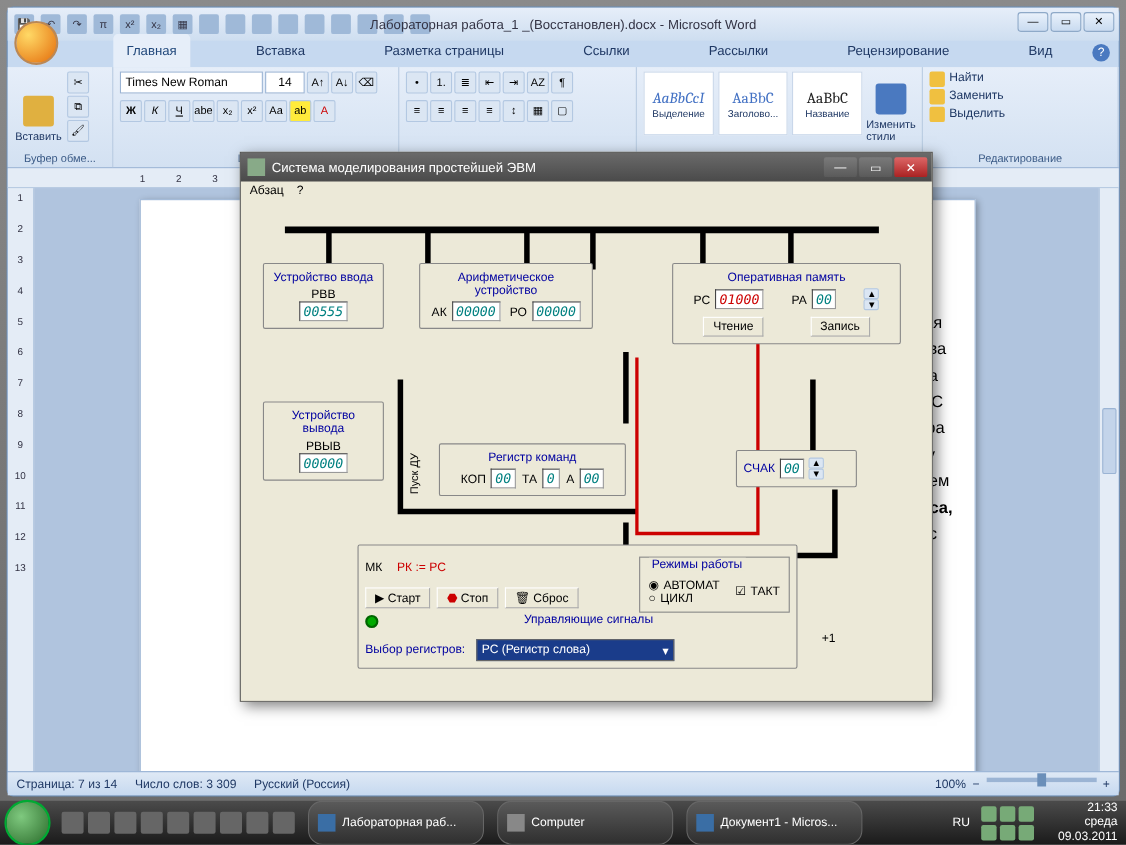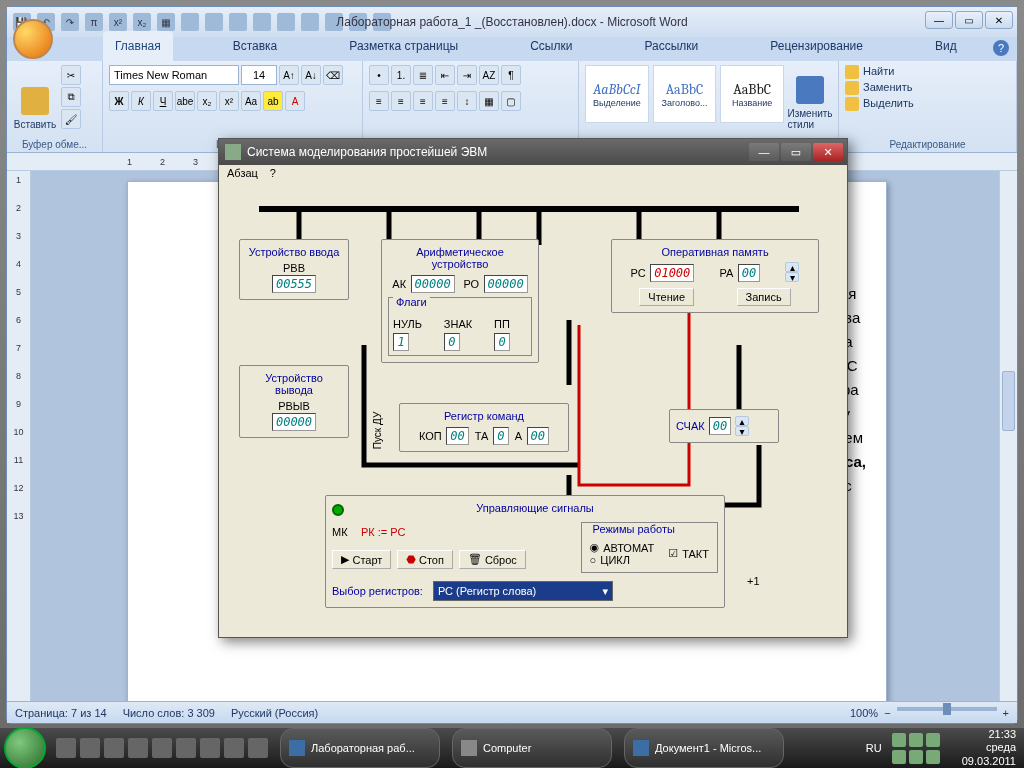--- a/index.html
+++ b/index.html
@@ -359,28 +359,20 @@
         <span class="reg-val">00000</span>
       </div>
     </div>
 
     <div class="box" style="left:162px;top:54px;width:158px">
       <div class="box-title">Арифметическое устройство</div>
       <div style="display:flex;justify-content:space-around">
         <span><span class="reg-label">АК</span> <span class="reg-val">00000</span></span>
         <span><span class="reg-label">РО</span> <span class="reg-val">00000</span></span>
       </div>
-      <div class="subbox">
-        <span class="subbox-title">Флаги</span>
-        <div style="display:flex;gap:6px;justify-content:center;margin-top:-6px">
-          <span><span class="reg-label">НУЛЬ</span> <span class="reg-val" style="min-width:16px">1</span></span>
-          <span><span class="reg-label">ЗНАК</span> <span class="reg-val" style="min-width:16px">0</span></span>
-          <span><span class="reg-label">ПП</span> <span class="reg-val" style="min-width:16px">0</span></span>
-        </div>
-      </div>
     </div>
 
     <div class="box" style="left:392px;top:54px;width:208px">
       <div class="box-title">Оперативная память</div>
       <div style="display:flex;justify-content:space-around;align-items:center">
         <span><span class="reg-label">РС</span> <span class="reg-val red">01000</span></span>
         <span><span class="reg-label">РА</span> <span class="reg-val" style="min-width:22px">00</span></span>
         <span style="display:inline-flex;flex-direction:column">
             <span class="sbtn" style="width:14px;height:10px">▴</span>
             <span class="sbtn" style="width:14px;height:10px">▾</span>
@@ -405,24 +397,20 @@
       <span class="reg-label" style="color:#0000a0">СЧАК</span>
       <span class="reg-val" style="min-width:22px">00</span>
       <span style="display:inline-flex;flex-direction:column">
           <span class="sbtn" style="width:14px;height:10px">▴</span>
           <span class="sbtn" style="width:14px;height:10px">▾</span>
         </span>
     </div>
     <span style="position:absolute;left:528px;top:390px;font-size:11px">+1</span>
 
     <div class="box" style="left:106px;top:310px;width:400px">
-      <div style="display:flex;align-items:center;gap:8px">
-        <span style="width:12px;height:12px;border-radius:50%;background:#0a0;border:2px solid #060"></span>
-        <span class="box-title" style="flex:1">Управляющие сигналы</span>
-      </div>
       <div style="display:flex;align-items:flex-start;gap:10px;margin-top:4px">
         <div style="flex:1">
           <div><span class="reg-label">МК</span>&nbsp;&nbsp;&nbsp;<span style="color:#c00;font-size:11px">РК := РС</span></div>
           <div style="display:flex;gap:6px;margin-top:10px">
             <button class="btn-evm">
                 <span>▶</span>
                 <span>Старт</span>
               </button>
             <button class="btn-evm">
                 <span style="color:#c00">⬣</span>
@@ -447,20 +435,24 @@
                   <span>ЦИКЛ</span>
                 </div>
             </div>
             <div class="radio-row">
                 <span>☑</span>
                 <span>ТАКТ</span>
               </div>
           </div>
         </div>
       </div>
+      <div style="display:flex;align-items:center;gap:8px">
+        <span style="width:12px;height:12px;border-radius:50%;background:#0a0;border:2px solid #060"></span>
+        <span class="box-title" style="flex:1">Управляющие сигналы</span>
+      </div>
       <div style="display:flex;align-items:center;gap:10px;margin-top:8px">
         <span style="color:#0000a0;font-size:11px">Выбор регистров:</span>
         <div class="dropdown-evm">
           <span>РС (Регистр слова)</span>
             <span>▾</span>
         </div>
       </div>
     </div>
 
   </div>

